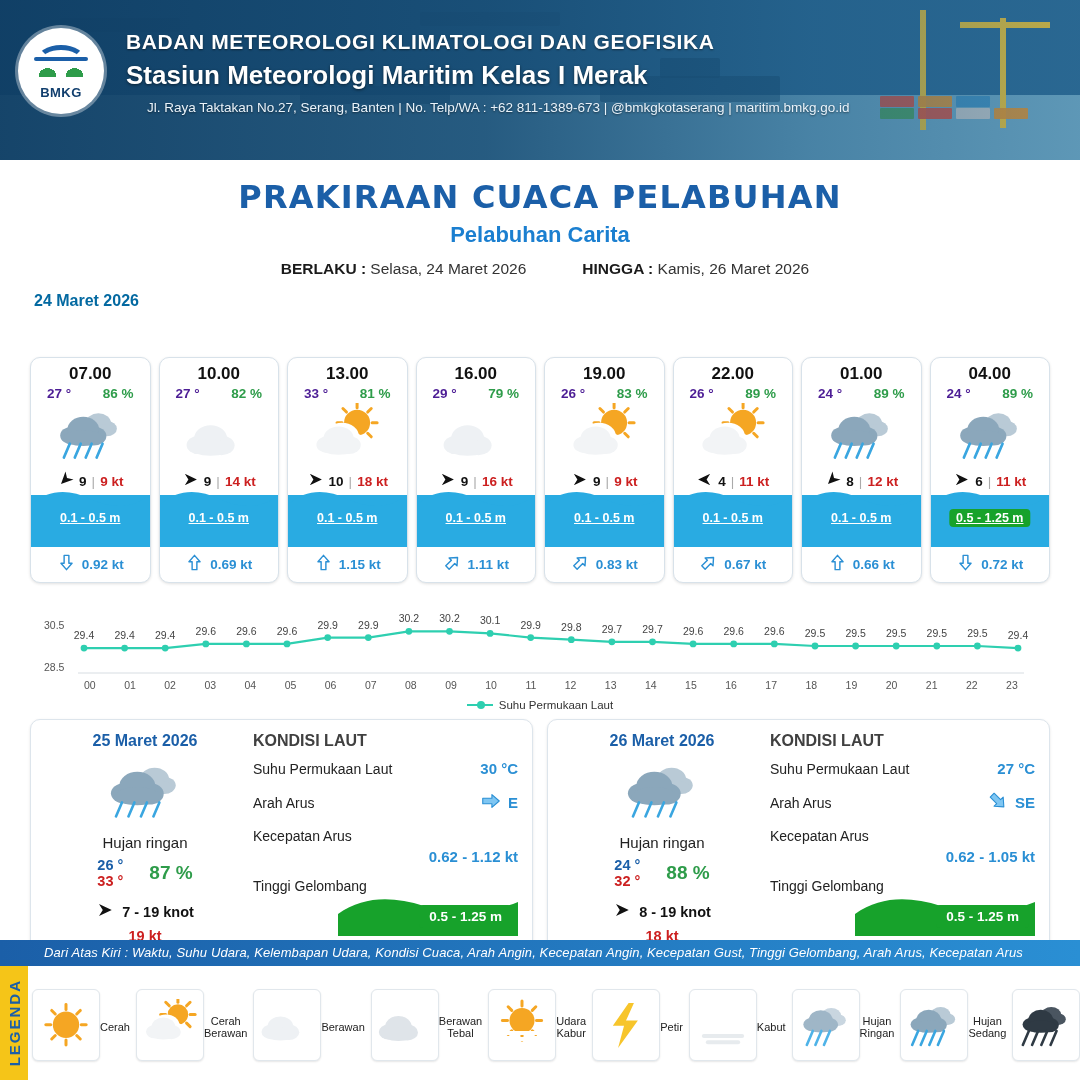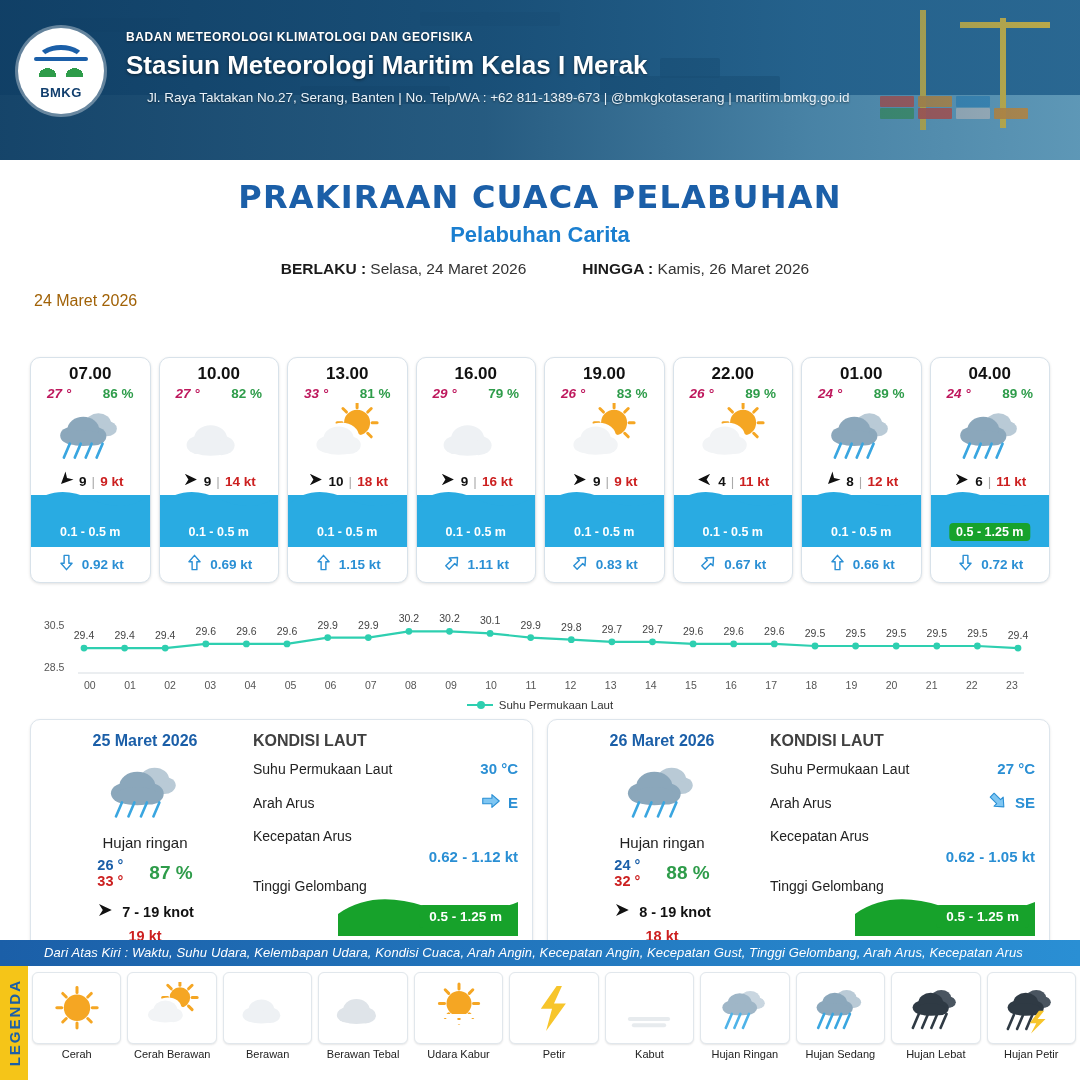--- a/index.html
+++ b/index.html
@@ -62,21 +62,21 @@
   .logo-wave {
     position:absolute; left:4px; top:18px; width:54px; height:16px;
     background:
       radial-gradient(circle at 25% 100%, #2e9c4a 0 9px, transparent 9px),
       radial-gradient(circle at 75% 100%, #2e9c4a 0 9px, transparent 9px);
   }
   .logo-bar { position:absolute; left:4px; top:14px; width:54px; height:4px; background:#1b5fa8; border-radius:2px;}
   .bmkg-text { font-size: 13px; font-weight: bold; color: #123f6e; letter-spacing: .5px; margin-top:2px;}
   .header-texts { margin-left: 22px; padding-top: 4px; }
   .h-line1 {
-    color: #ffffff; font-size: 12px; font-weight: bold; letter-spacing: .6px;
+    color: #ffffff; font-size: 21px; font-weight: bold; letter-spacing: .6px;
     text-shadow: 0 1px 2px rgba(0,0,0,.5);
   }
   .h-line2 {
     color: #ffffff; font-size: 26px; font-weight: bold; margin-top: 6px;
     text-shadow: 0 1px 3px rgba(0,0,0,.55);
   }
   .h-line3 {
     color: #e9f3fb; font-size: 13.5px; margin-top: 9px;
     text-shadow: 0 1px 2px rgba(0,0,0,.5);
     margin-left: 21px;
@@ -93,52 +93,52 @@
   .valid-row {
     display: flex; justify-content: center; gap: 56px; margin-top: 12px;
     font-size: 15.5px;
     padding-left: 10px;
   }
   .valid-label { color: #1a1a1a; font-weight: bold; }
   .valid-value { color: #333; }
 
   
   .date-label {
-    color: #a16207; font-size: 16px; font-weight: normal; margin: 14px 0 6px 34px;
+    color: #0369a1; font-size: 16px; font-weight: bold; margin: 14px 0 6px 34px;
   }
   .cards-row {
     display: flex; gap: 8px; padding: 0 30px; justify-content: center; margin-top: 47px;
   }
   .wcard {
     width: 124px; background: #ffffff; border: 1px solid #d8e2ea; border-radius: 10px;
     box-shadow: 0 1px 3px rgba(0,0,0,.12);
     overflow: hidden; display: flex; flex-direction: column;
   }
   .wc-time { text-align:center; font-size: 17px; font-weight: bold; color:#111; padding: 6px 0 2px; }
   .wc-th {
     display:flex; justify-content: space-around; font-size: 13.5px; font-weight: bold; padding-bottom: 2px;
   }
-  .wc-temp { color:#be185d;font-style:italic; }
+  .wc-temp { color:#4c1d95; }
   .wc-hum { color:#2e9c4a; }
   .wc-icon { height: 66px; display:flex; align-items:center; justify-content:center; }
   .wc-wind {
     display:flex; align-items:center; justify-content:center; gap:5px;
     font-size: 13.5px; font-weight: bold; padding: 2px 0 4px;
   }
   .wc-wind .spd { color:#111; }
   .wc-wind .sep { color:#aaa; font-weight: normal;}
   .wc-wind .gust { color:#cc2020; }
   .wc-wave {
     position: relative; height: 52px; background: #29abe2;
   }
   .wc-wave svg { position:absolute; left:0; top:-10px; width:100%; height: 30px; }
   .wc-wavelabel {
     position:absolute; left:50%; transform: translateX(-50%);
-    bottom: 6px; font-size: 12.5px; font-weight: bold; color:#fff;
-    padding: 2px 7px; border-radius: 4px; white-space: nowrap;
+    bottom: 20px; font-size: 12.5px; font-weight: bold; color:#fff;
+    padding: 2px 7px; border-radius: 4px; white-space: nowrap; text-decoration: underline;
   }
   .wc-wavelabel.green { background: #17a22b; }
   .wc-cur {
     display:flex; align-items:center; justify-content:center; gap:6px;
     padding: 6px 0 7px; font-size: 13.5px; font-weight: bold; color:#2a8fd4;
   }
 
   
   .arrow-b { display:inline-block; }
 
@@ -206,21 +206,21 @@
     position:absolute; left:0; top:26px; bottom:0; width: 28px;
     background:#f5c518; color:#1b5fa8; font-weight:bold; font-size: 15px;
     letter-spacing: 2px;
     display:flex; align-items:center; justify-content:center;
   }
   .legend-side span { writing-mode: vertical-rl; transform: rotate(180deg); }
   .legend-items {
     position:absolute; left: 32px; right: 4px; top: 32px; bottom: 2px;
     display:flex; gap: 6px;
   }
-  .legend-item { flex:1; display:flex; flex-direction:column; align-items:center; }
+  .legend-item { flex:1; display:flex; flex-direction:row; align-items:center; }
   .legend-card {
     width: 100%; height: 72px; background:#fff; border:1px solid #e1e7ec; border-radius:6px;
     display:flex; align-items:center; justify-content:center;
     box-shadow: 0 1px 2px rgba(0,0,0,.10);
   }
   .legend-name { font-size: 11px; color:#222; margin-top: 4px; text-align:center; }
 </style>
 </head>
 <body>
 

